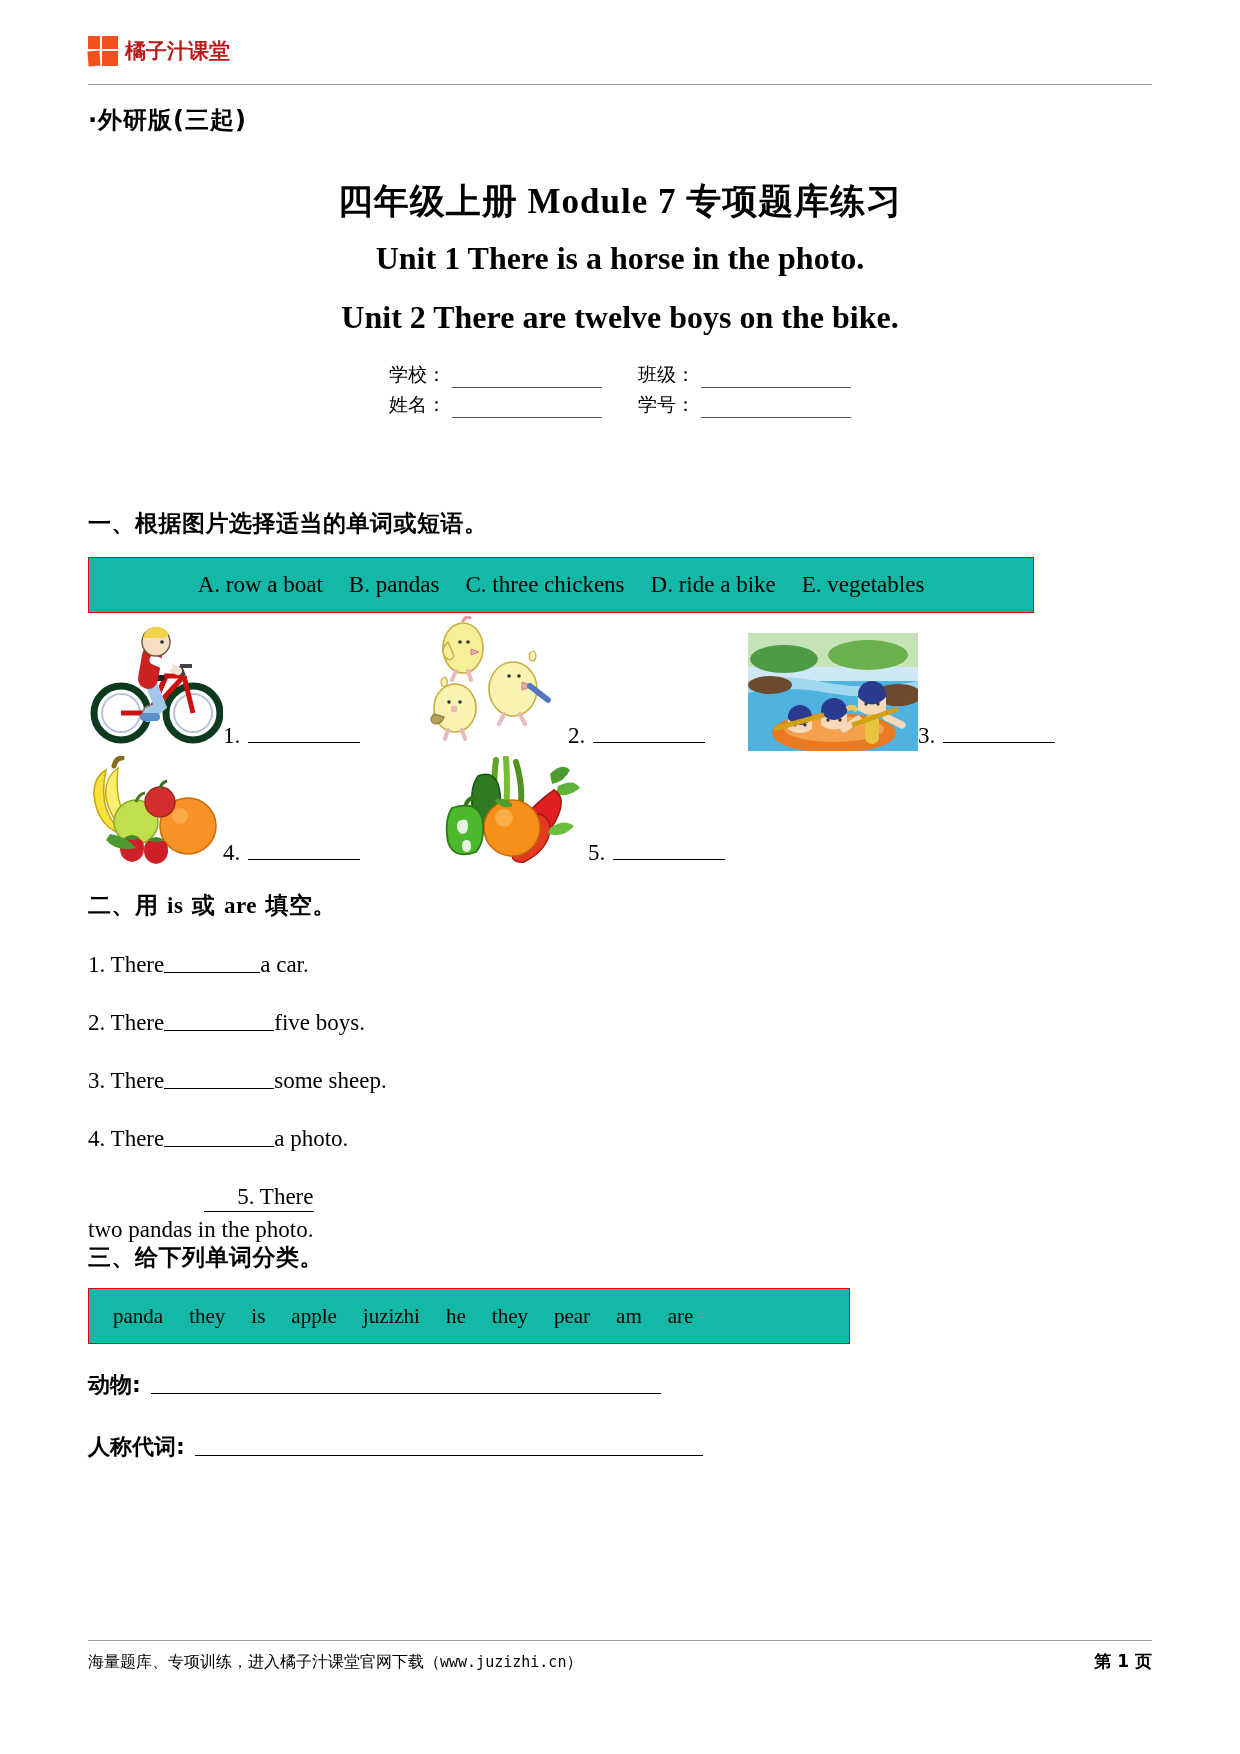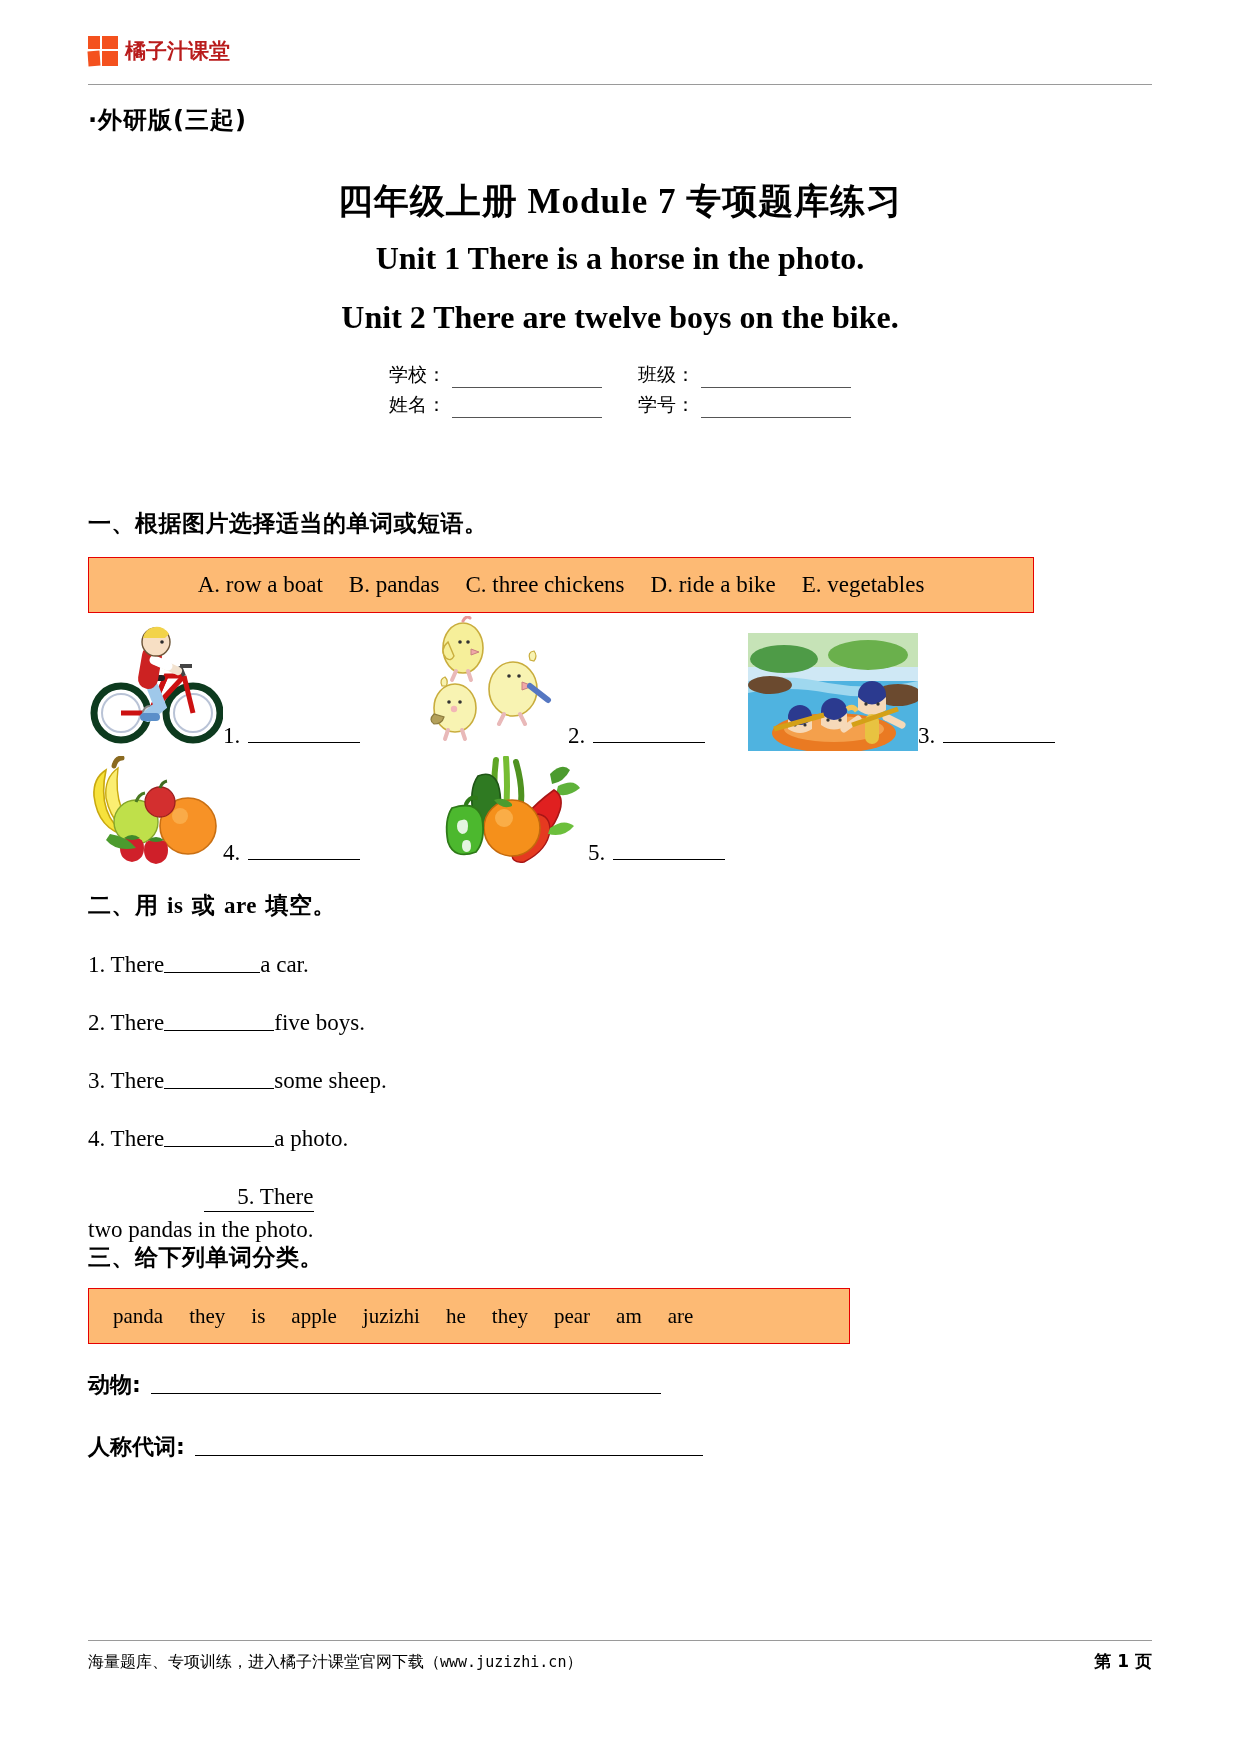--- a/index.html
+++ b/index.html
@@ -154,21 +154,21 @@
     font-family: "Liberation Serif", serif;
     font-weight: bold;
   }
 
   
   .redbox {
     position: absolute;
     left: 0;
     border: 1.6px solid #e60000;
     box-sizing: border-box;
-    background: #fdba74;
+    background: #14b8a6;
   }
   .redbox.box1 {
     top: 557px;
     width: 946px;
     height: 56px;
     display: flex;
     align-items: center;
     justify-content: center;
   }
   .redbox.box2 {

